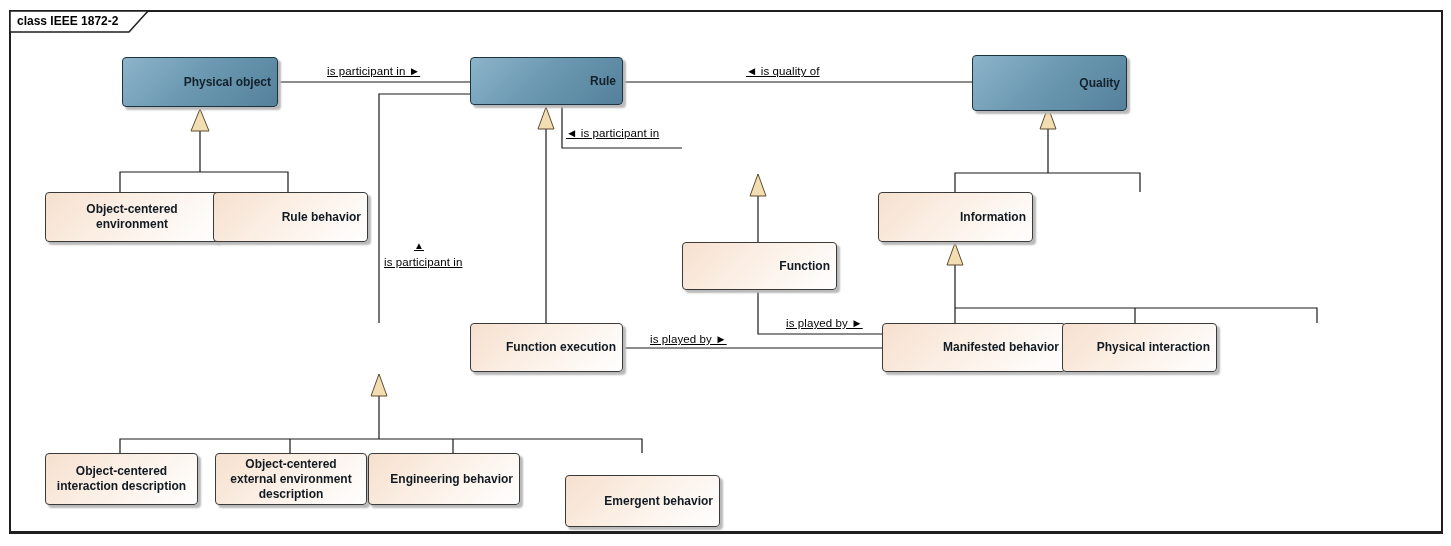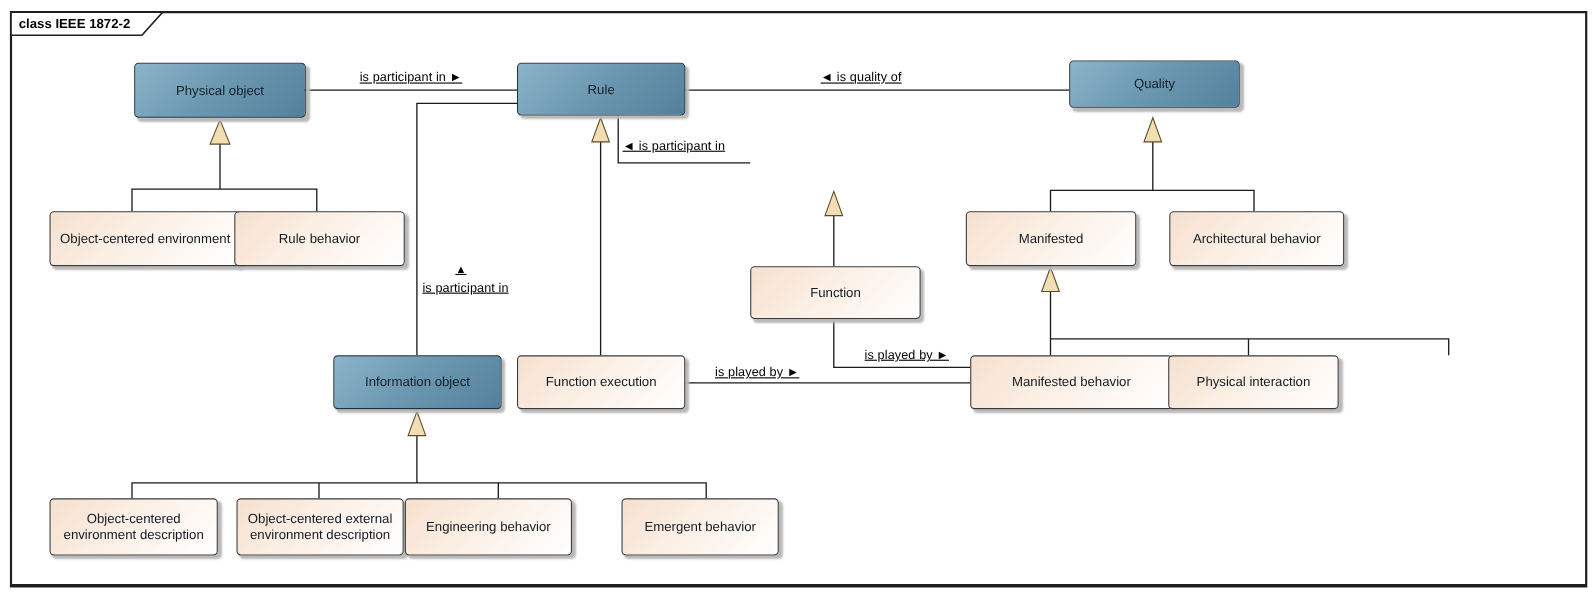--- a/index.html
+++ b/index.html
@@ -6,23 +6,23 @@
   .canvas{
     position:relative;width:1451px;height:546px;background:#ffffff;overflow:hidden;
     font-family:"Liberation Sans", sans-serif;
   }
   .frame{
     position:absolute;left:9px;top:10px;width:1434px;height:524px;
     border:2px solid #1f1f1f;border-bottom-width:3px;background:#ffffff;box-sizing:border-box;
   }
   svg.edges{position:absolute;left:0;top:0;}
   .node{
-    position:absolute;display:flex;align-items:center;justify-content:center;
+    position:absolute;display:flex;align-items:center;justify-content:flex-end;
     text-align:center;border:1px solid #31404a;border-radius:4px;box-sizing:border-box;
-    box-shadow:3px 3px 2px #b9b9b9;font-weight:normal;font-size:12px;color:#14202a;
+    box-shadow:3px 3px 2px #b9b9b9;font-weight:bold;font-size:12px;color:#14202a;
     line-height:1.25;padding:2px 6px;
   }
   .node.blue{
     background:linear-gradient(135deg,#8cb4ca 0%,#6d9ab2 45%,#54809c 100%);
     border-color:#1d3440;
   }
   .node.cream{
     background:linear-gradient(135deg,#f6e0ce 0%,#fbeee3 40%,#ffffff 100%);
     border-color:#3a3a3a;color:#111a22;
   }
@@ -82,61 +82,55 @@
   </svg>
 
   <span class="tab-text">class IEEE 1872-2</span>
 
   <div class="node blue" style="left:122px;top:57px;width:156px;height:50px">
     <span>Physical object</span>
   </div>
   <div class="node blue" style="left:470px;top:57px;width:153px;height:48px">
     <span>Rule</span>
   </div>
-  <div class="node blue" style="left:972px;top:55px;width:155px;height:43px">
+  <div class="node blue" style="left:972px;top:55px;width:155px;height:56px">
     <span>Quality</span>
-  </div>
-  <div class="node blue" style="left:303px;top:323px;width:153px;height:49px">
-    <span>Information object</span>
   </div>
 
   <div class="node cream" style="left:45px;top:192px;width:174px;height:50px">
     <span>Object-centered environment</span>
   </div>
   <div class="node cream" style="left:213px;top:192px;width:155px;height:50px">
     <span>Rule behavior</span>
   </div>
   <div class="node cream" style="left:878px;top:192px;width:155px;height:50px">
-    <span>Manifested</span>
-  </div>
-  <div class="node cream" style="left:1063px;top:192px;width:159px;height:50px">
-    <span>Architectural behavior</span>
+    <span>Information</span>
   </div>
   <div class="node cream" style="left:682px;top:242px;width:155px;height:48px">
     <span>Function</span>
   </div>
   <div class="node cream" style="left:470px;top:323px;width:153px;height:49px">
     <span>Function execution</span>
   </div>
   <div class="node cream" style="left:882px;top:323px;width:184px;height:49px">
     <span>Manifested behavior</span>
   </div>
   <div class="node cream" style="left:1062px;top:323px;width:155px;height:49px">
     <span>Physical interaction</span>
   </div>
   <div class="node cream" style="left:45px;top:453px;width:153px;height:52px">
-    <span>Object-centered environment description</span>
+    <span>Object-centered interaction description</span>
   </div>
   <div class="node cream" style="left:215px;top:453px;width:152px;height:52px">
     <span>Object-centered external environment description</span>
   </div>
   <div class="node cream" style="left:368px;top:453px;width:152px;height:52px">
     <span>Engineering behavior</span>
   </div>
-  <div class="node cream" style="left:565px;top:453px;width:143px;height:52px">
+  <div class="node cream" style="left:565px;top:475px;width:155px;height:52px">
     <span>Emergent behavior</span>
   </div>
 
   <span class="edge-label" style="left:327px;top:65px">is participant in ►</span>
   <span class="edge-label" style="left:746px;top:65px">◄ is quality of</span>
   <span class="edge-label" style="left:566px;top:127px">◄ is participant in</span>
   <span class="edge-label" style="left:414px;top:240px;font-size:10px">▲</span>
   <span class="edge-label" style="left:384px;top:256px">is participant in</span>
   <span class="edge-label" style="left:786px;top:317px">is played by ►</span>
   <span class="edge-label" style="left:650px;top:333px">is played by ►</span>

